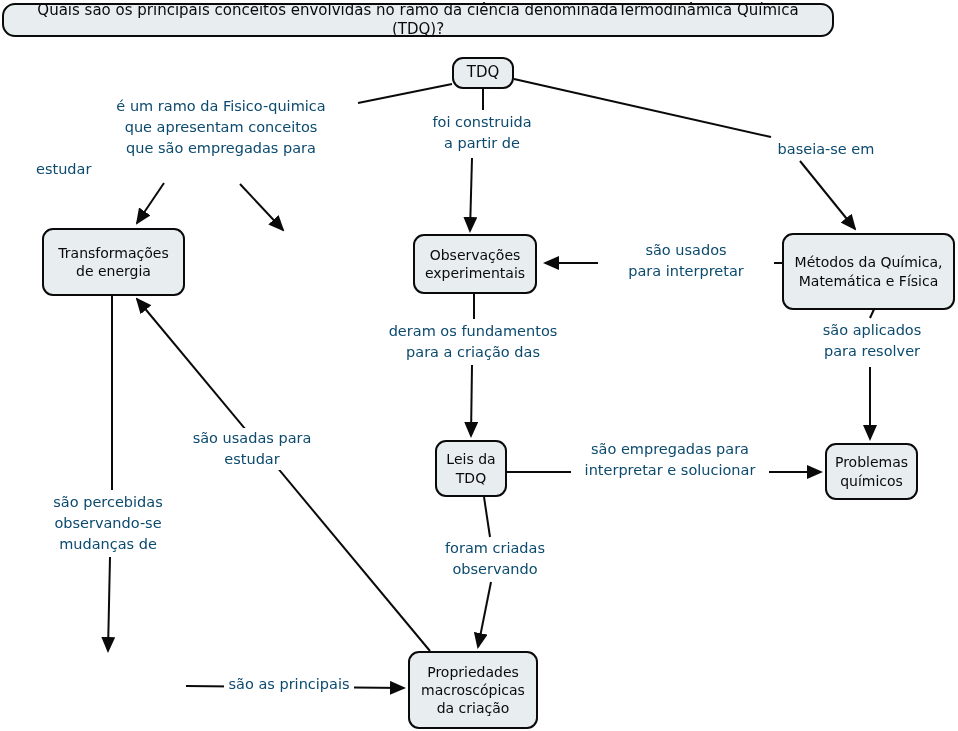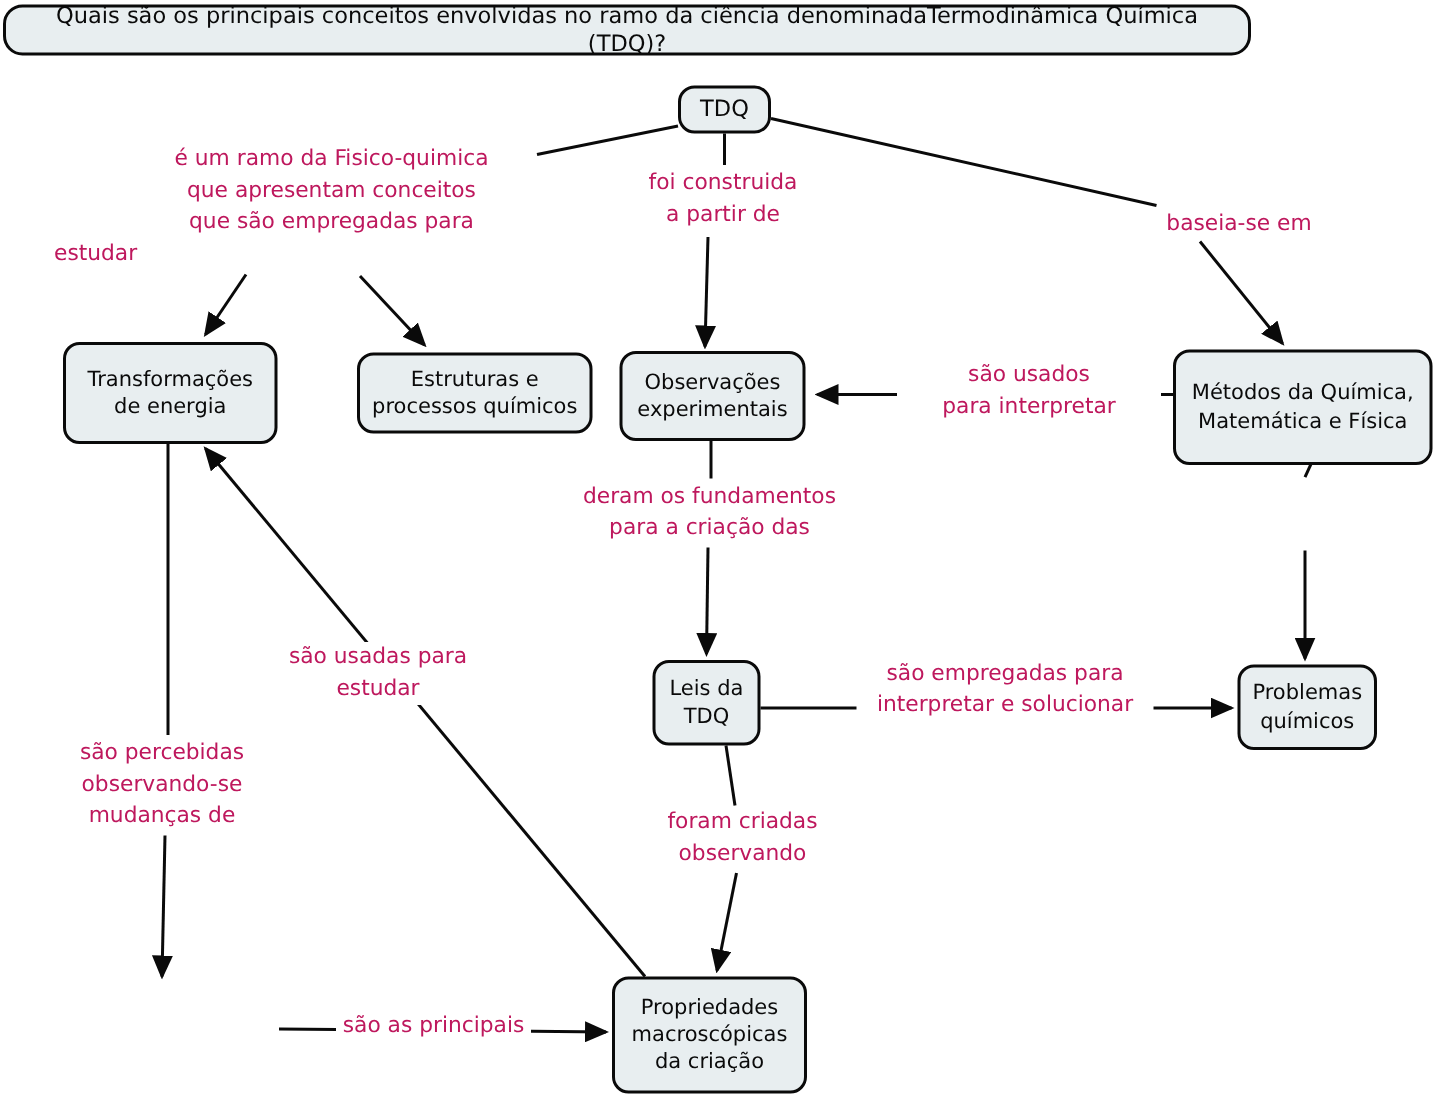--- a/index.html
+++ b/index.html
@@ -10,21 +10,21 @@
   svg.wires{position:absolute;left:0;top:0;z-index:1;}
   .node{
     position:absolute;z-index:3;box-sizing:border-box;
     display:flex;align-items:center;justify-content:center;
     text-align:center;white-space:pre-line;
     background:#e8eef0;border:2px solid #0a0a0a;border-radius:11px;
     font-size:14px;line-height:1.3;padding:2px 5px;
   }
   .lbl{
     position:absolute;z-index:2;text-align:center;white-space:pre-line;
-    font-size:14.5px;line-height:1.45;color:#be185d;
+    font-size:14.5px;line-height:1.45;color:#0c4a6e;
   }
   .lbl.bg{background:#ffffff;padding:0 3px;}
   
   .q     {left:2px;  top:3px;  width:832px;height:34px;border-radius:13px;font-size:15px;}
   .tdq   {left:452px;top:57px; width:62px; height:32px;font-size:15px;}
   .transf{left:42px; top:228px;width:143px;height:68px;}
   .estrut{left:238px;top:235px;width:157px;height:54px;}
   .observ{left:413px;top:234px;width:124px;height:60px;}
   .metod {left:782px;top:233px;width:173px;height:77px;}
   .leis  {left:435px;top:440px;width:72px; height:57px;}
@@ -83,37 +83,37 @@
 que apresentam conceitos
 que são empregadas para</div>
   <div class="lbl l-estudar">estudar</div>
   <div class="lbl l-foi">foi construida
 a partir de</div>
   <div class="lbl l-baseia">baseia-se em</div>
   <div class="lbl l-usados bg">são usados
 para interpretar</div>
   <div class="lbl l-deram">deram os fundamentos
 para a criação das</div>
+  <div class="lbl l-aplicados">são aplicados
+para resolver</div>
   <div class="lbl l-empregadas bg">são empregadas para
 interpretar e solucionar</div>
   <div class="lbl l-usadas bg">são usadas para
 estudar</div>
   <div class="lbl l-percebidas">são percebidas
 observando-se
 mudanças de</div>
   <div class="lbl l-criadas bg">foram criadas
 observando</div>
   <div class="lbl l-principais bg">são as principais</div>
 
   <div class="node q">Quais são os principais conceitos envolvidas no ramo da ciência denominadaTermodinâmica Química (TDQ)?</div>
   <div class="node tdq">TDQ</div>
   <div class="node transf">Transformações
 de energia</div>
-  <div class="node estrut">Estruturas e
-processos químicos</div>
   <div class="node observ">Observações
 experimentais</div>
   <div class="node metod">Métodos da Química,
 Matemática e Física</div>
   <div class="node leis">Leis da
 TDQ</div>
   <div class="node probl">Problemas
 químicos</div>
   <div class="node propr">Propriedades
 macroscópicas

